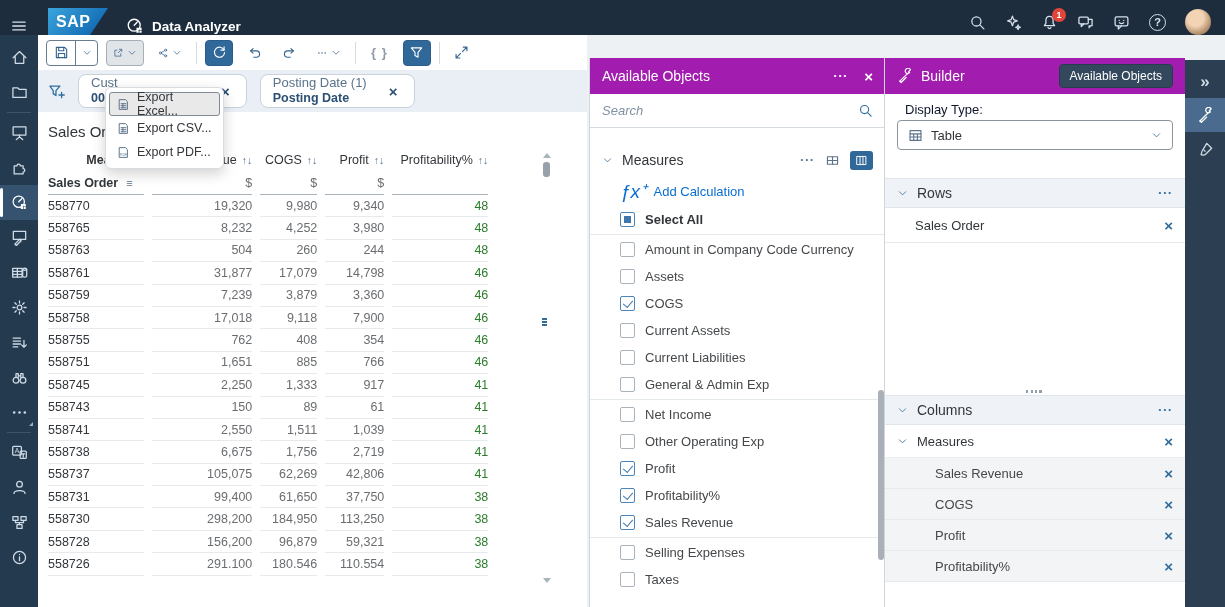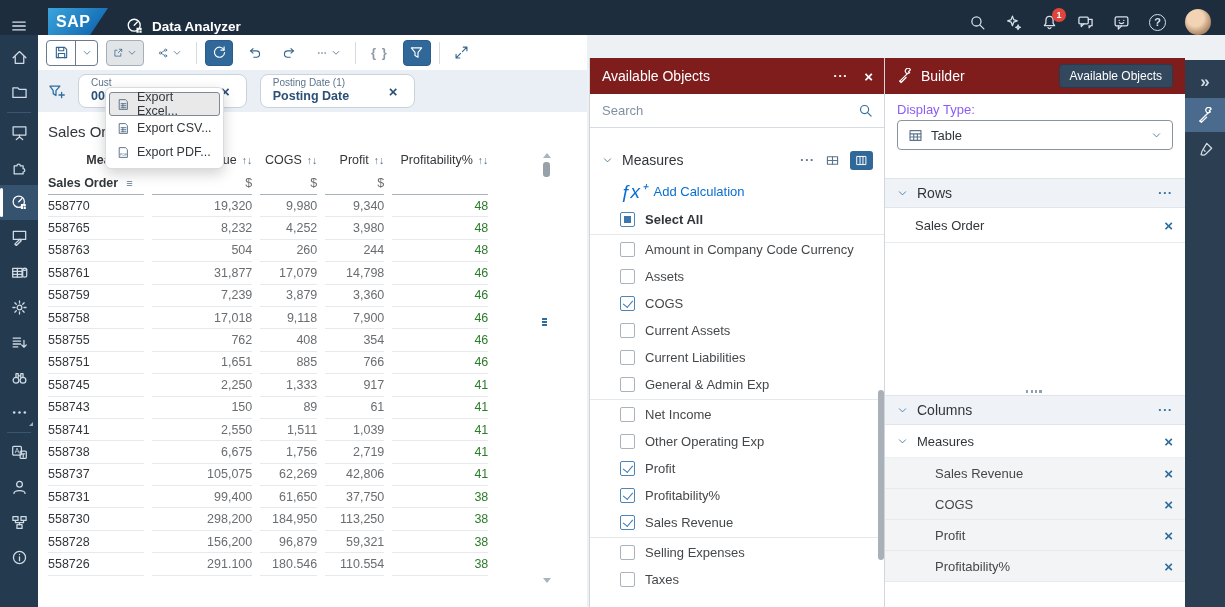--- a/index.html
+++ b/index.html
@@ -43,21 +43,21 @@
   .tb-btn.pressed{background:#e2e5e8;border:1px solid #a5afb8}
   .tb-btn.solid{width:28px;background:#31689a;border:1px solid #2b5d8c;color:#fff}
   .tb-sep{width:1px;height:22px;background:#d4dade}
   .braces{color:#8d99a5;font-size:13px;font-weight:bold;padding:0 7px;letter-spacing:1px}
 
   
   .filterbar{position:absolute;left:38px;top:70px;width:549px;height:42px;background:#e9eff5;display:flex;align-items:center;padding:0 10px;gap:13px;z-index:10}
   .funnel-add{color:#2f6d9c}.funnel-add .ic{width:17px;height:17px}
   .chip{background:#fff;border:1px solid #c9d3dc;border-radius:8px;height:34px;display:flex;align-items:center;padding:0 12px;gap:8px}
   .chip-lines{display:flex;flex-direction:column;justify-content:center;line-height:1.25}
-  .chip-l1{font-size:10px;color:#5b738b}
+  .chip-l1{font-size:13px;color:#5b738b}
   .chip-l2{font-size:12.5px;font-weight:bold;color:#2c5075}
   .chip-x{color:#2c5075;font-size:15px;font-weight:bold;line-height:1;padding:2px 4px}
   .chip1 .chip-lines{min-width:118px}
   .chip2 .chip-lines{min-width:104px}
 
   
   .menu{position:absolute;left:105px;top:87px;width:119px;background:#fff;border:1px solid #d7dce1;border-radius:6px;box-shadow:0 5px 14px rgba(0,0,0,.18);padding:4px 3px;z-index:40}
   .menu-item{display:flex;align-items:center;gap:7px;height:24px;padding:0 7px;font-size:12.5px;color:#32363a;border:1px solid transparent;border-radius:3px}
   .menu-item.focused{background:#e9e9e9;border-color:#7f8a94}
   .mi-ic{color:#5b738b;display:flex}.mi-ic .ic{width:13px;height:13px}
@@ -76,29 +76,29 @@
   .grid td.id{text-align:left;color:#32363a}
   .grid td.pct{color:#2b7d2b}
   .vthumb{position:absolute;left:505px;top:50px;width:7px;height:15px;border-radius:3px;background:#98a1a9}
   .caret{position:absolute;width:0;height:0;border-left:4px solid transparent;border-right:4px solid transparent}
   .caret.up{left:505px;top:41px;border-bottom:5px solid #aab3ba}
   .caret.down{left:505px;top:466px;border-top:5px solid #aab3ba}
   .panel-handle{position:absolute;left:542px;top:318px;width:5px;z-index:30}
   .panel-handle i{display:block;height:1.5px;background:#2f6d9c;margin-bottom:1.5px}
 
   
-  .panel-head{height:36px;background:#7f1d1d;color:#fff;display:flex;align-items:center;padding:0 12px;font-size:14px;flex:none}
+  .panel-head{height:36px;background:#a21caf;color:#fff;display:flex;align-items:center;padding:0 12px;font-size:14px;flex:none}
   .dots{font-size:8px;letter-spacing:2px;line-height:1}
   .xicon{font-size:15px;font-weight:bold;line-height:1}
 
   
   .ao{position:absolute;left:590px;top:58px;width:295px;height:549px;background:#fff;display:flex;flex-direction:column;box-shadow:-1px 0 0 #cfd6dc,1px 0 0 #cfd6dc;z-index:8}
   .ao-head-sp{margin-left:auto;display:flex;align-items:center;gap:16px}
   .ao-search{height:34px;border-bottom:1px solid #d5dbe0;display:flex;align-items:center;padding:0 12px;gap:8px;flex:none}
-  .search-input{flex:1;border:none;outline:none;font-size:13px;color:#32363a;background:transparent;font-family:inherit}
+  .search-input{flex:1;border:none;outline:none;font-style:italic;font-size:13px;color:#32363a;background:transparent;font-family:inherit}
   .search-input::placeholder{color:#8091a3}
   .mag{color:#2f6d9c}.mag .ic{width:15px;height:15px}
   .ao-body{flex:1;overflow:hidden;position:relative;padding-top:16px}
   .ao-section{height:32px;display:flex;align-items:center;padding:0 12px;gap:9px;font-size:14px}
   .chev-b{color:#2f6d9c}.chev-b .ic{width:11px;height:11px}
   .ao-sec-sp{margin-left:auto;display:flex;align-items:center;gap:10px}
   .ao-sec-sp .dots{color:#5b738b}
   .tgl{display:flex;align-items:center;justify-content:center;color:#5b738b}
   .tgl .ic{width:15px;height:15px}
   .tgl.active{width:23px;height:19px;background:#31689a;border-radius:3px;color:#fff}
@@ -112,21 +112,21 @@
   .cb.checked::after{content:"";position:absolute;left:4px;top:1px;width:4.5px;height:8px;border-right:1.6px solid #3f77aa;border-bottom:1.6px solid #3f77aa;transform:rotate(40deg)}
   .cb.indeterminate::after{content:"";position:absolute;left:3px;top:3px;width:7px;height:7px;background:#3f77aa}
   .ao-sep{height:1px;background:#e4e9ec;margin:1px 0}
   .ao-thumb{position:absolute;right:1px;top:262px;width:6px;height:170px;border-radius:3px;background:#a9b0b7}
 
   
   .builder{position:absolute;left:885px;top:58px;width:300px;height:549px;background:#fff;display:flex;flex-direction:column;box-shadow:-1px 0 0 #cfd6dc;z-index:8}
   .b-head-ic{display:flex;margin-right:8px}.b-head-ic .ic{width:16px;height:16px}
   .b-head-btn{margin-left:auto;background:#33475d;border:1px solid #2a3b4f;border-radius:4px;color:#fff;font-size:12px;padding:4px 10px}
   .b-body{position:relative;flex:1;overflow:hidden}
-  .dt-label{position:absolute;left:12px;top:8px;font-size:13px;color:#8b5cf6}
+  .dt-label{position:absolute;left:20px;top:8px;font-size:13px;color:#0f172a}
   .dt-select{position:absolute;left:12px;right:12px;top:26px;height:30px;border:1px solid #8a949e;border-radius:4px;display:flex;align-items:center;padding:0 10px;gap:8px;font-size:13px;background:#fff}
   .dt-select .tic{color:#5b738b;display:flex}.dt-select .tic .ic{width:15px;height:15px}
   .dt-select .chev-b{margin-left:auto}
   .b-section{position:absolute;left:0;right:0;height:30px;background:#eff3f7;border-top:1px solid #dfe5ea;border-bottom:1px solid #dfe5ea;display:flex;align-items:center;padding:0 12px;gap:9px;font-size:14px}
   .b-section .dots{margin-left:auto;color:#2f6d9c}
   .b-rows-hdr{top:84px}
   .b-rows-items{position:absolute;left:0;right:0;top:115px}
   .b-item{height:34px;display:flex;align-items:center;padding:0 12px 0 30px;border-bottom:1px solid #e8ebee;font-size:13px;background:#fff}
   .b-item .xicon{margin-left:auto;color:#2f6d9c}
   .splitter{position:absolute;left:0;right:0;top:294px;height:6px;display:flex;align-items:center;justify-content:center}

